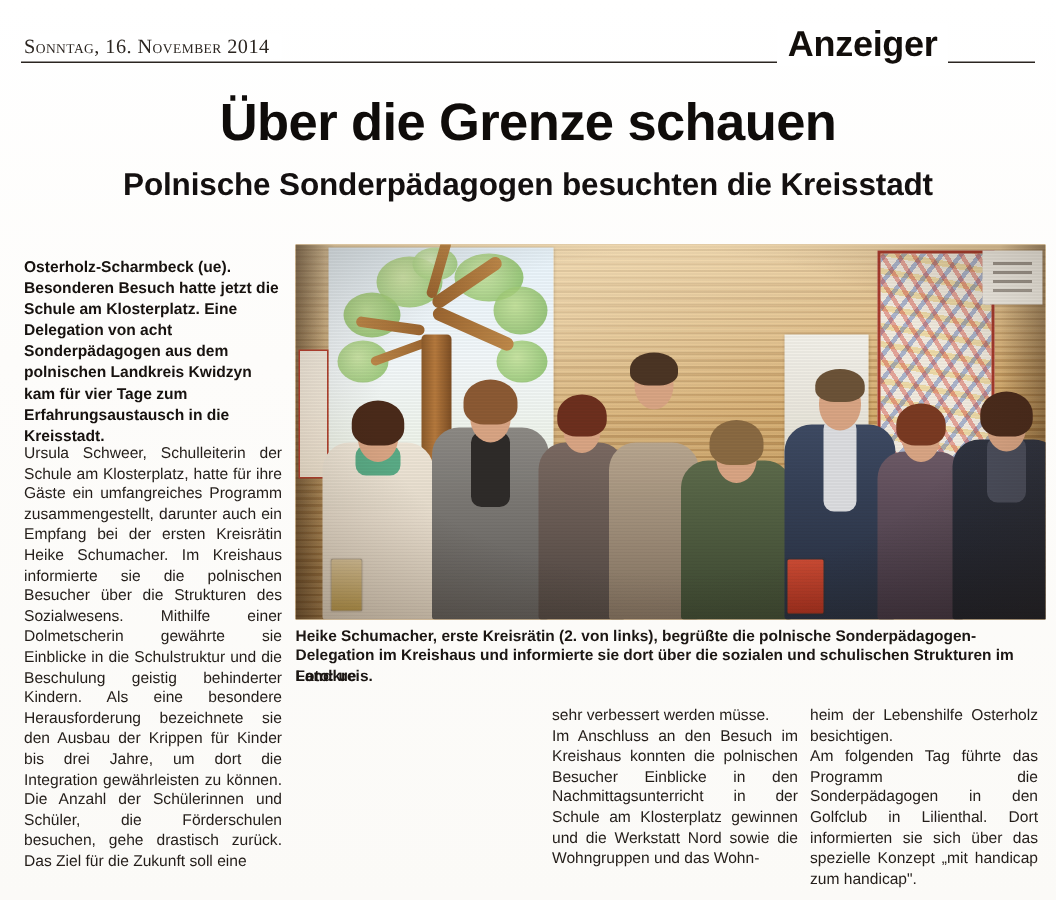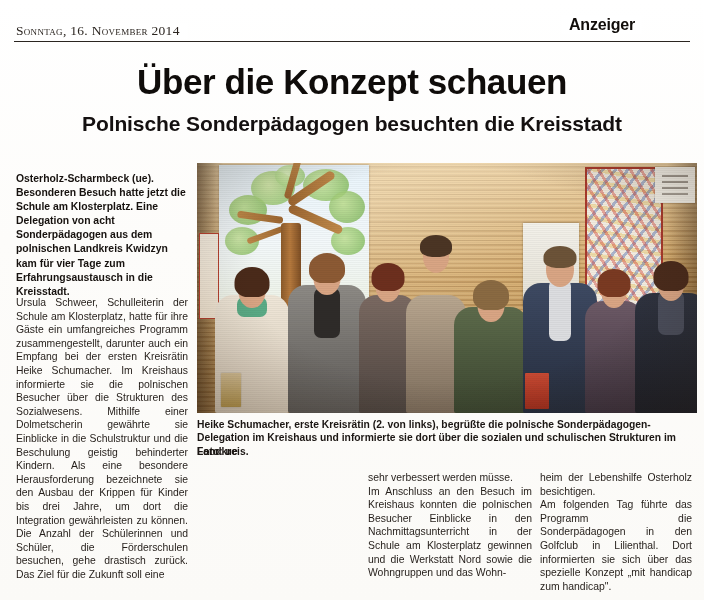--- a/index.html
+++ b/index.html
@@ -48,27 +48,27 @@
     background: #ffffff;
     font-family: "Liberation Serif", serif;
     font-variant: small-caps;
     font-size: 13.5px;
     letter-spacing: 0.3px;
     color: #2b2520;
     white-space: nowrap;
   }
   .masthead-title {
     position: absolute;
-    right: 48px;
+    right: 58px;
     top: -6px;
     padding: 0 7px;
     background: #ffffff;
     font-family: "Liberation Sans", sans-serif;
     font-weight: bold;
-    font-size: 16px;
+    font-size: 24px;
     letter-spacing: -0.2px;
     color: #120e0b;
     white-space: nowrap;
   }
 
   
   .headline {
     position: absolute;
     left: 14px;
     top: 64px;
@@ -337,21 +337,21 @@
 <body>
 
 <div class="page">
 
   <div class="masthead">
     <div class="masthead-rule"></div>
     <div class="dateline">Sonntag, 16. November 2014</div>
     <div class="masthead-title">Anzeiger</div>
   </div>
 
-  <h1 class="headline" style="margin:0;">Über die Konzept schauen</h1>
+  <h1 class="headline" style="margin:0;">Über die Grenze schauen</h1>
   <h2 class="subheadline" style="margin:0;">Polnische Sonderpädagogen besuchten die Kreisstadt</h2>
 
   <div class="col-text lead">Osterholz-Scharmbeck (ue). Besonderen Besuch hatte jetzt die Schule am Klosterplatz. Eine Delegation von acht Sonderpädagogen aus dem polnischen Landkreis Kwidzyn kam für vier Tage zum Erfahrungsaustausch in die Kreisstadt.</div>
 
   <div class="col-text col1">Ursula Schweer, Schulleiterin der Schule am Klosterplatz, hatte für ihre Gäste ein umfangreiches Programm zusammengestellt, darunter auch ein Empfang bei der ersten Kreisrätin Heike Schumacher. Im Kreishaus informierte sie die polnischen Besucher über die Strukturen des Sozialwesens. Mithilfe einer Dolmetscherin gewährte sie Einblicke in die Schulstruktur und die Beschulung geistig behinderter Kindern. Als eine besondere Herausforderung bezeichnete sie den Ausbau der Krippen für Kinder bis drei Jahre, um dort die Integration gewährleisten zu können. Die Anzahl der Schülerinnen und Schüler, die Förderschulen besuchen, gehe drastisch zurück. Das Ziel für die Zukunft soll eine</div>
   <div class="col-text col4">heim der Lebenshilfe Osterholz besichtigen.
 Am folgenden Tag führte das Programm die Sonderpädagogen in den Golfclub in Lilienthal. Dort informierten sie sich über das spezielle Konzept „mit handicap zum handicap".</div>
   <div class="col-text col3">sehr verbessert werden müsse.
 Im Anschluss an den Besuch im Kreishaus konnten die polnischen Besucher Einblicke in den Nachmittagsunterricht in der Schule am Klosterplatz gewinnen und die Werkstatt Nord sowie die Wohngruppen und das Wohn-</div>
 

